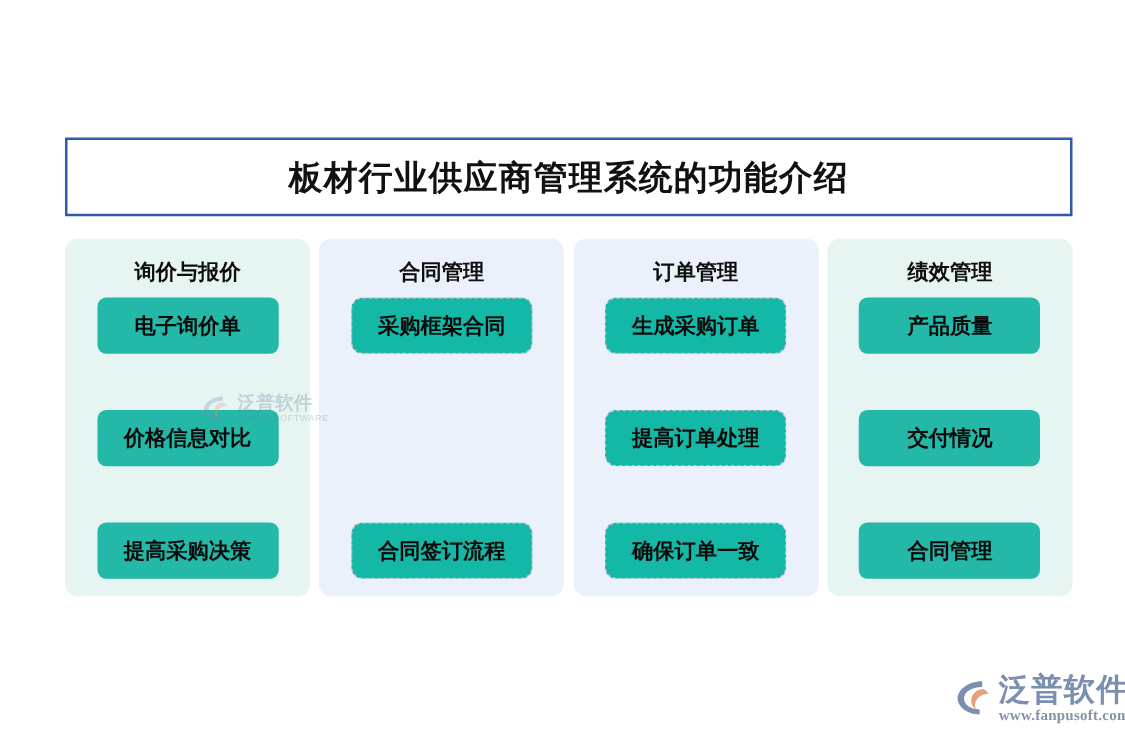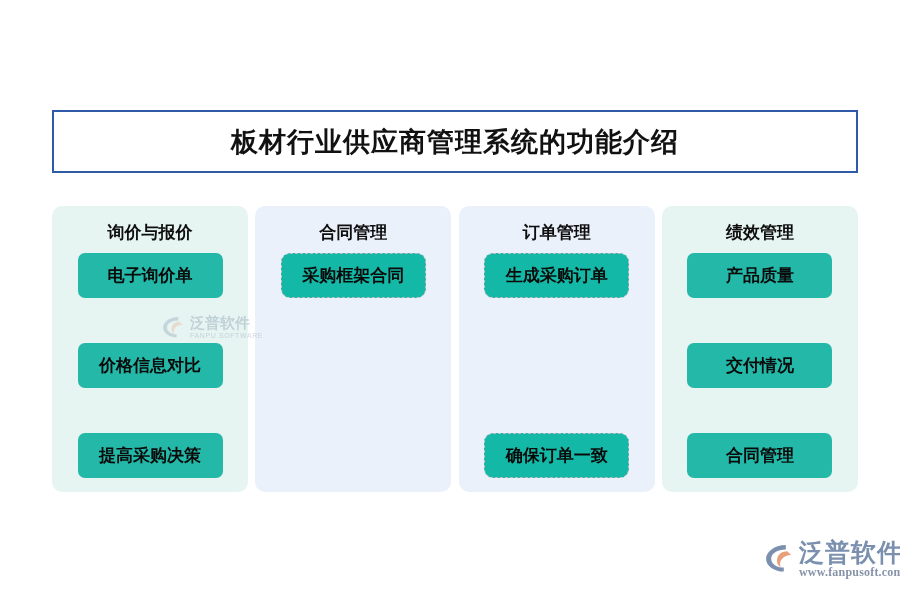--- a/index.html
+++ b/index.html
@@ -46,20 +46,21 @@
 
   
   .columns {
     position: absolute;
     left: 52px;
     top: 206px;
     width: 806px;
     height: 255px;
     display: flex;
     justify-content: space-between;
+    align-items: center;
   }
   .column {
     width: 196px;
     height: 286px;
     box-sizing: border-box;
     border-radius: 10px;
     padding: 16px 10px 12px 10px;
     display: flex;
     flex-direction: column;
     align-items: center;
@@ -218,27 +219,29 @@
         <div class="item teal">电子询价单</div>
         <div class="item teal">价格信息对比</div>
         <div class="item teal">提高采购决策</div>
       </div>
     </div>
 
     <div class="column blue">
       <div class="column-header">合同管理</div>
       <div class="items">
         <div class="item dashed">采购框架合同</div>
+        <div class="item dashed">合同签订流程</div>
       </div>
     </div>
 
     <div class="column blue">
       <div class="column-header">订单管理</div>
       <div class="items">
         <div class="item dashed">生成采购订单</div>
+        <div class="item dashed">提高订单处理</div>
         <div class="item dashed">确保订单一致</div>
       </div>
     </div>
 
     <div class="column mint">
       <div class="column-header">绩效管理</div>
       <div class="items">
         <div class="item teal">产品质量</div>
         <div class="item teal">交付情况</div>
         <div class="item teal">合同管理</div>

